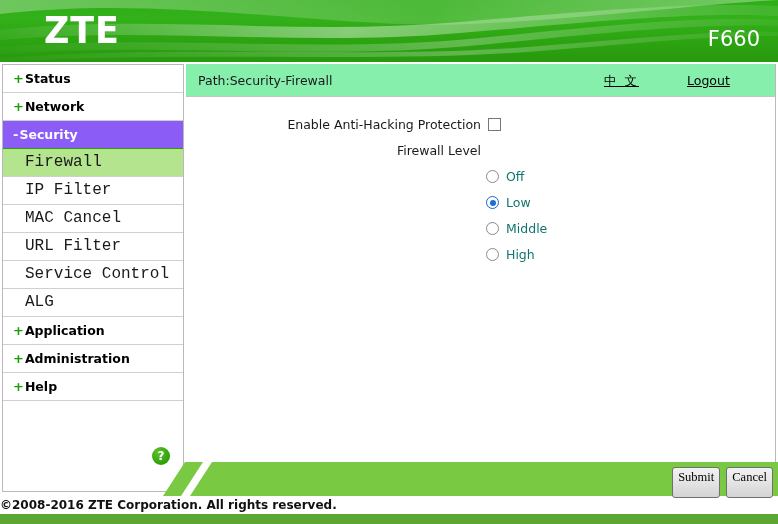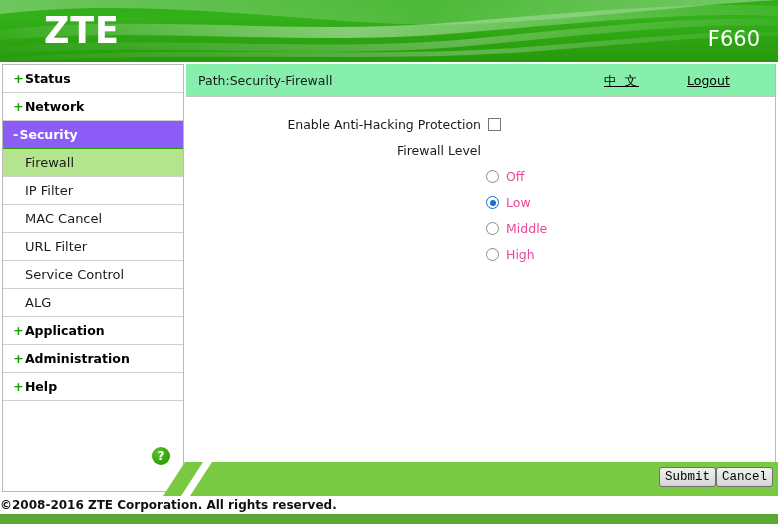--- a/index.html
+++ b/index.html
@@ -91,26 +91,27 @@
     font-size: 13px;
     margin-right: 1px;
   }
   .menu-top.active {
     background: #8b5cf6;
     color: #ffffff;
     border-bottom: 1px solid #2ba005;
   }
   .menu-top.active .pm { color: #ffffff; }
   .menu-sub {
-    font-size: 13px;
+    font-size: 16px;
     color: #1a1a1a;
     padding: 6px 8px 6px 22px;
     border-bottom: 1px solid #cfcfcf;
     line-height: 15px;
     cursor: default;
+    font-family: Liberation Mono, monospace;
   }
   .menu-sub.selected {
     background: #b4e48d;
   }
   .help-area {
     position: relative;
     height: 72px;
   }
   .help-icon {
     position: absolute;
@@ -219,21 +220,21 @@
     width: 6px;
     height: 6px;
     border-radius: 50%;
     background: #1a6fd4;
   }
   .radio-label {
     position: absolute;
     left: 320px;
     top: 0;
     font-size: 12.5px;
-    color: #ec4899;
+    color: #0f766e;
     line-height: 16px;
     cursor: pointer;
   }
 
   
   .footer {
     position: absolute;
     left: 0;
     top: 462px;
     width: 778px;
@@ -251,30 +252,30 @@
     display: block;
   }
   .btns {
     position: absolute;
     right: 5px;
     top: 5px;
     z-index: 4;
   }
   .btn {
     display: inline-block;
-    font-family: Liberation Mono, monospace;
+    font-family: Liberation Serif, serif;
     font-size: 12.5px;
     color: #000000;
     background: linear-gradient(180deg, #f2f2f2 0%, #e4e4e4 50%, #d4d4d4 100%);
     border: 1px solid #707070;
     border-radius: 3px;
-    padding: 2px 5px 2px 5px;
+    padding: 2px 5px 13px 5px;
     line-height: 14px;
     cursor: pointer;
-    margin-left: 0;
+    margin-left: 6px;
   }
   .copyright {
     position: absolute;
     left: 0;
     top: 36px;
     width: 778px;
     text-align: left;
     font-size: 12px;
     font-weight: bold;
     color: #111111;

